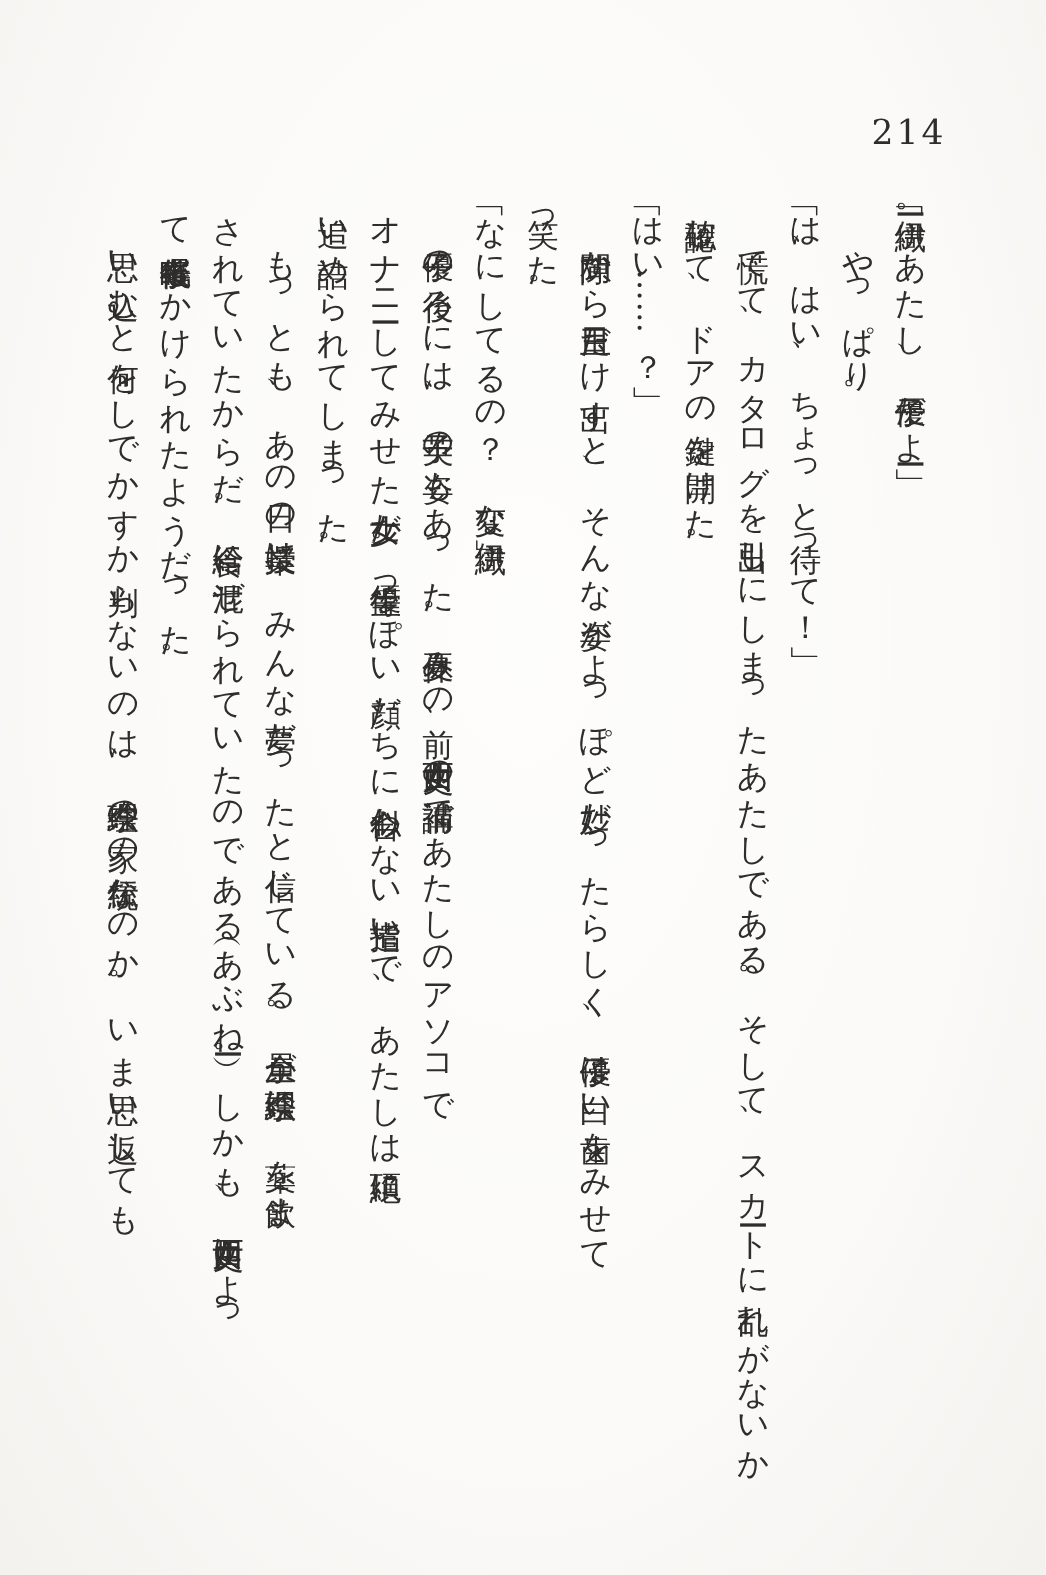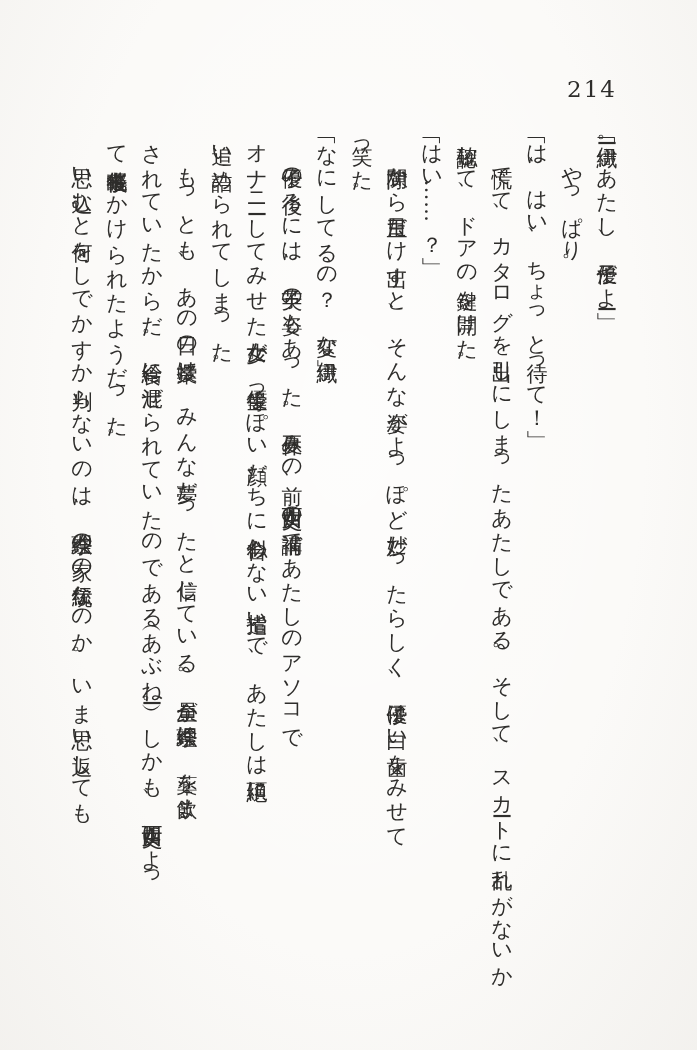--- a/index.html
+++ b/index.html
@@ -18,21 +18,21 @@
     position: absolute;
     inset: 0;
     background: radial-gradient(ellipse at 50% 40%,
                 rgba(255,255,255,0.6) 0%,
                 rgba(255,255,255,0.0) 60%,
                 rgba(219,216,209,0.25) 100%);
   }
   .page-number {
     position: absolute;
     top: 76px;
-    left: 567px;
+    left: 581px;
     width: 60px;
     font-size: 23px;
     letter-spacing: 2px;
     color: var(--ink, #3a3936);
     text-align: left;
   }
   .text-block {
     position: absolute;
     top: 130px;
     right: 73px;

